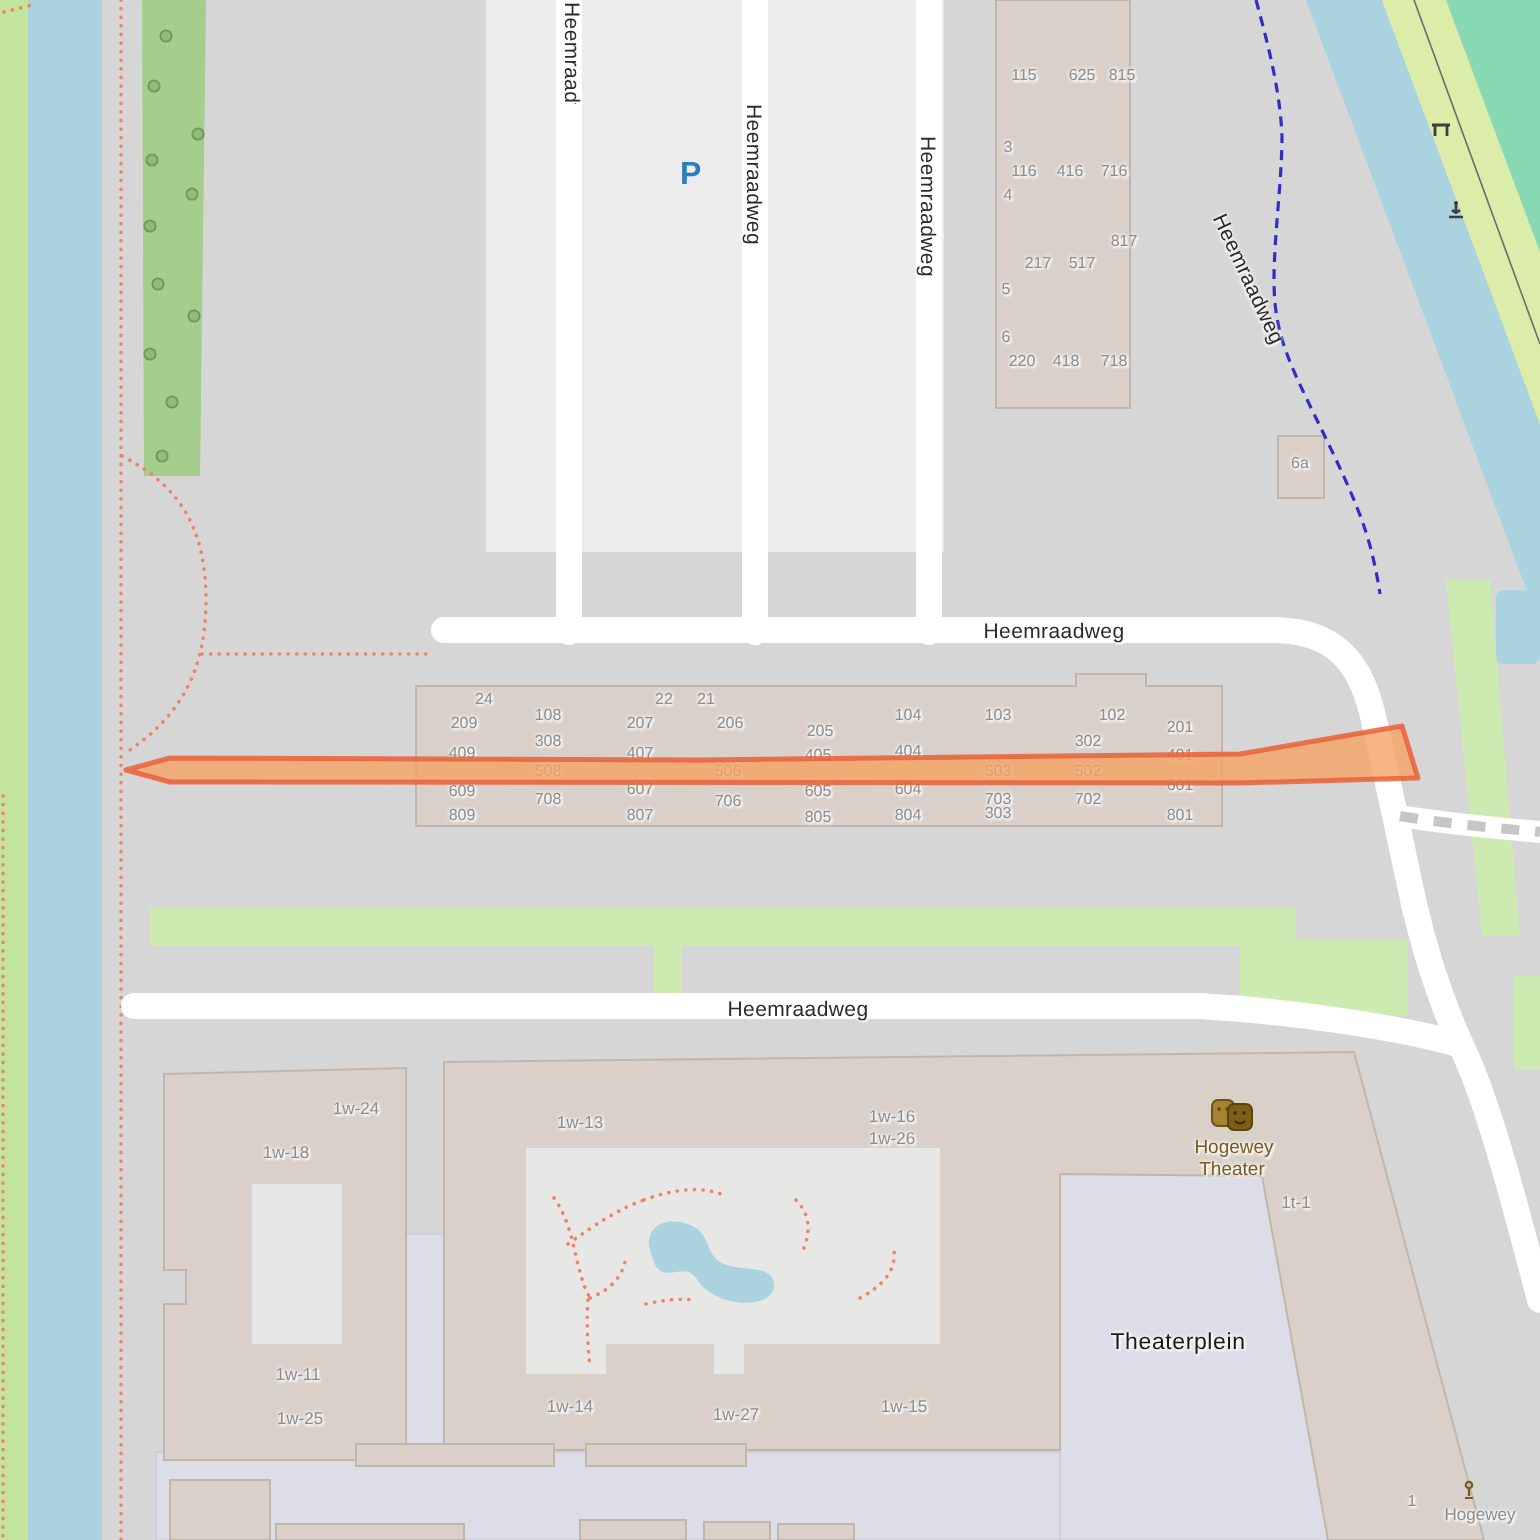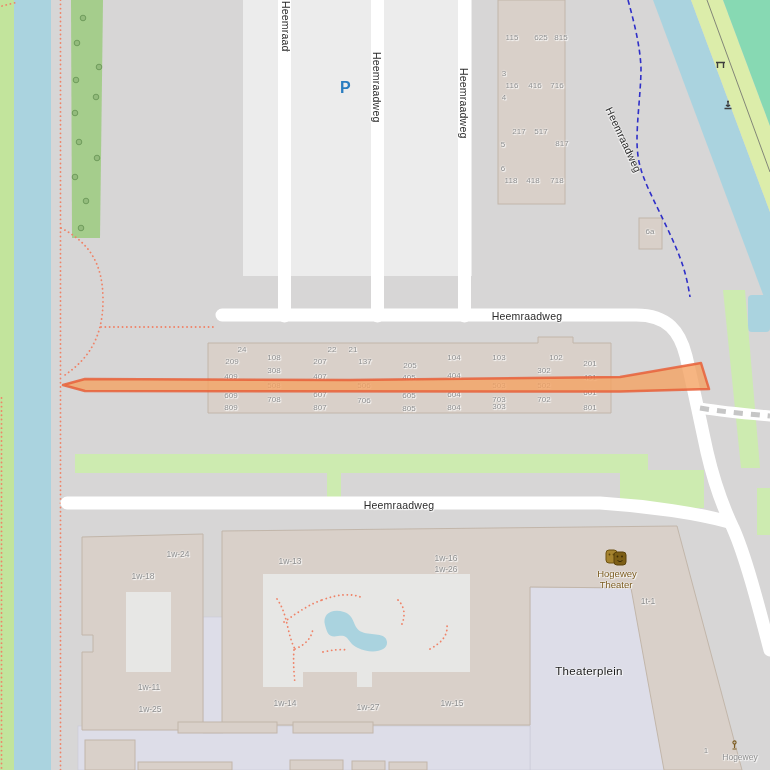--- a/index.html
+++ b/index.html
@@ -138,34 +138,34 @@
         <span class="lbl num" style="left: 512px; top: 38px; transform: translate(-50%, -50%);">115</span>
         <span class="lbl num" style="left: 541px; top: 38px; transform: translate(-50%, -50%);">625</span>
         <span class="lbl num" style="left: 561px; top: 38px; transform: translate(-50%, -50%);">815</span>
         <span class="lbl num" style="left: 504px; top: 74px; transform: translate(-50%, -50%);">3</span>
         <span class="lbl num" style="left: 512px; top: 86px; transform: translate(-50%, -50%);">116</span>
         <span class="lbl num" style="left: 535px; top: 86px; transform: translate(-50%, -50%);">416</span>
         <span class="lbl num" style="left: 557px; top: 86px; transform: translate(-50%, -50%);">716</span>
         <span class="lbl num" style="left: 504px; top: 98px; transform: translate(-50%, -50%);">4</span>
         <span class="lbl num" style="left: 519px; top: 132px; transform: translate(-50%, -50%);">217</span>
         <span class="lbl num" style="left: 541px; top: 132px; transform: translate(-50%, -50%);">517</span>
-        <span class="lbl num" style="left: 562px; top: 144px; transform: translate(-50%, -50%);">817</span>
+        <span class="lbl num" style="left: 562px; top: 121px; transform: translate(-50%, -50%);">817</span>
         <span class="lbl num" style="left: 503px; top: 145px; transform: translate(-50%, -50%);">5</span>
         <span class="lbl num" style="left: 503px; top: 169px; transform: translate(-50%, -50%);">6</span>
-        <span class="lbl num" style="left: 511px; top: 181px; transform: translate(-50%, -50%);">118</span>
+        <span class="lbl num" style="left: 511px; top: 181px; transform: translate(-50%, -50%);">220</span>
         <span class="lbl num" style="left: 533px; top: 181px; transform: translate(-50%, -50%);">418</span>
         <span class="lbl num" style="left: 557px; top: 181px; transform: translate(-50%, -50%);">718</span>
         <span class="lbl num" style="left: 650px; top: 232px; transform: translate(-50%, -50%);">6a</span>
         <span class="lbl num" style="left: 242px; top: 350px; transform: translate(-50%, -50%);">24</span>
         <span class="lbl num" style="left: 332px; top: 350px; transform: translate(-50%, -50%);">22</span>
         <span class="lbl num" style="left: 353px; top: 350px; transform: translate(-50%, -50%);">21</span>
         <span class="lbl num" style="left: 232px; top: 362px; transform: translate(-50%, -50%);">209</span>
         <span class="lbl num" style="left: 274px; top: 358px; transform: translate(-50%, -50%);">108</span>
         <span class="lbl num" style="left: 320px; top: 362px; transform: translate(-50%, -50%);">207</span>
-        <span class="lbl num" style="left: 365px; top: 362px; transform: translate(-50%, -50%);">137</span>
+        <span class="lbl num" style="left: 365px; top: 362px; transform: translate(-50%, -50%);">206</span>
         <span class="lbl num" style="left: 410px; top: 366px; transform: translate(-50%, -50%);">205</span>
         <span class="lbl num" style="left: 454px; top: 358px; transform: translate(-50%, -50%);">104</span>
         <span class="lbl num" style="left: 499px; top: 358px; transform: translate(-50%, -50%);">103</span>
         <span class="lbl num" style="left: 544px; top: 358px; transform: translate(-50%, -50%); margin-left: 12px;">102</span>
         <span class="lbl num" style="left: 590px; top: 364px; transform: translate(-50%, -50%);">201</span>
         <span class="lbl num" style="left: 231px; top: 377px; transform: translate(-50%, -50%);">409</span>
         <span class="lbl num" style="left: 274px; top: 371px; transform: translate(-50%, -50%);">308</span>
         <span class="lbl num" style="left: 320px; top: 377px; transform: translate(-50%, -50%);">407</span>
         <span class="lbl num" style="left: 409px; top: 378px; transform: translate(-50%, -50%);">405</span>
         <span class="lbl num" style="left: 454px; top: 376px; transform: translate(-50%, -50%);">404</span>

